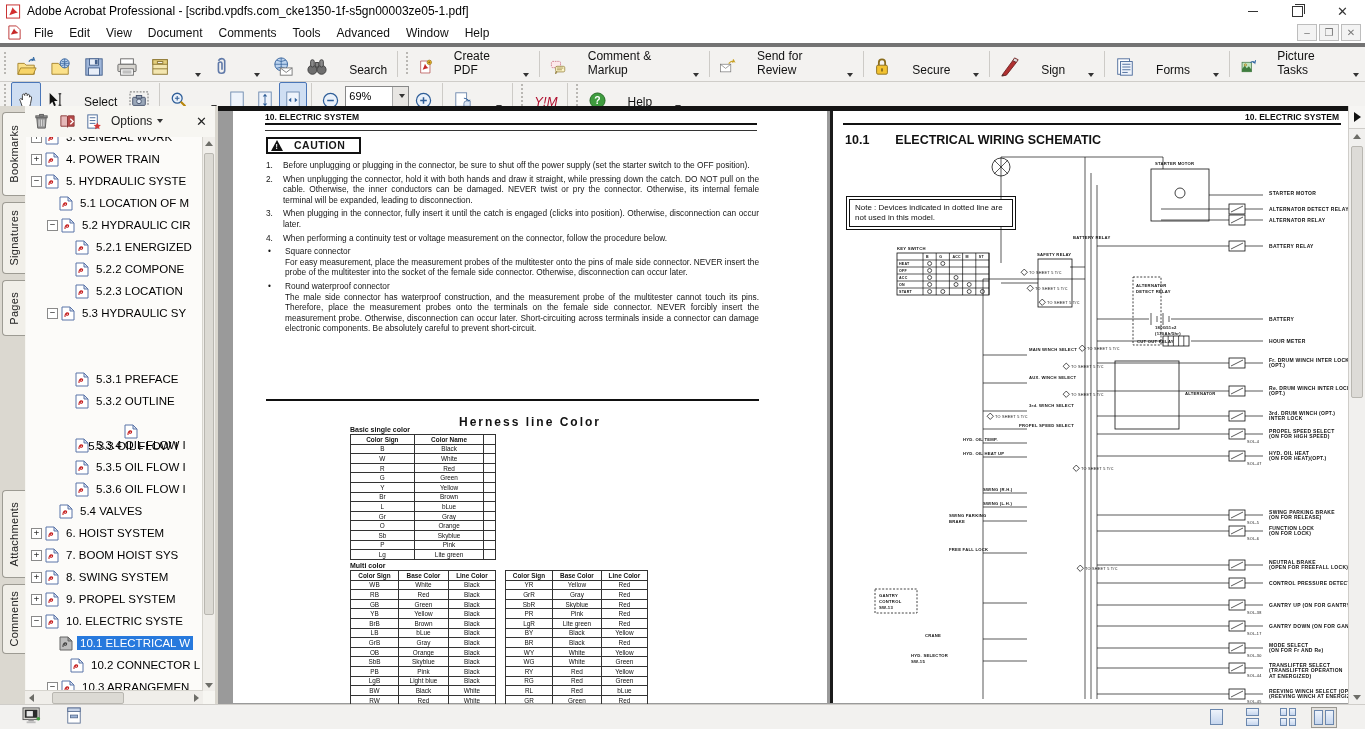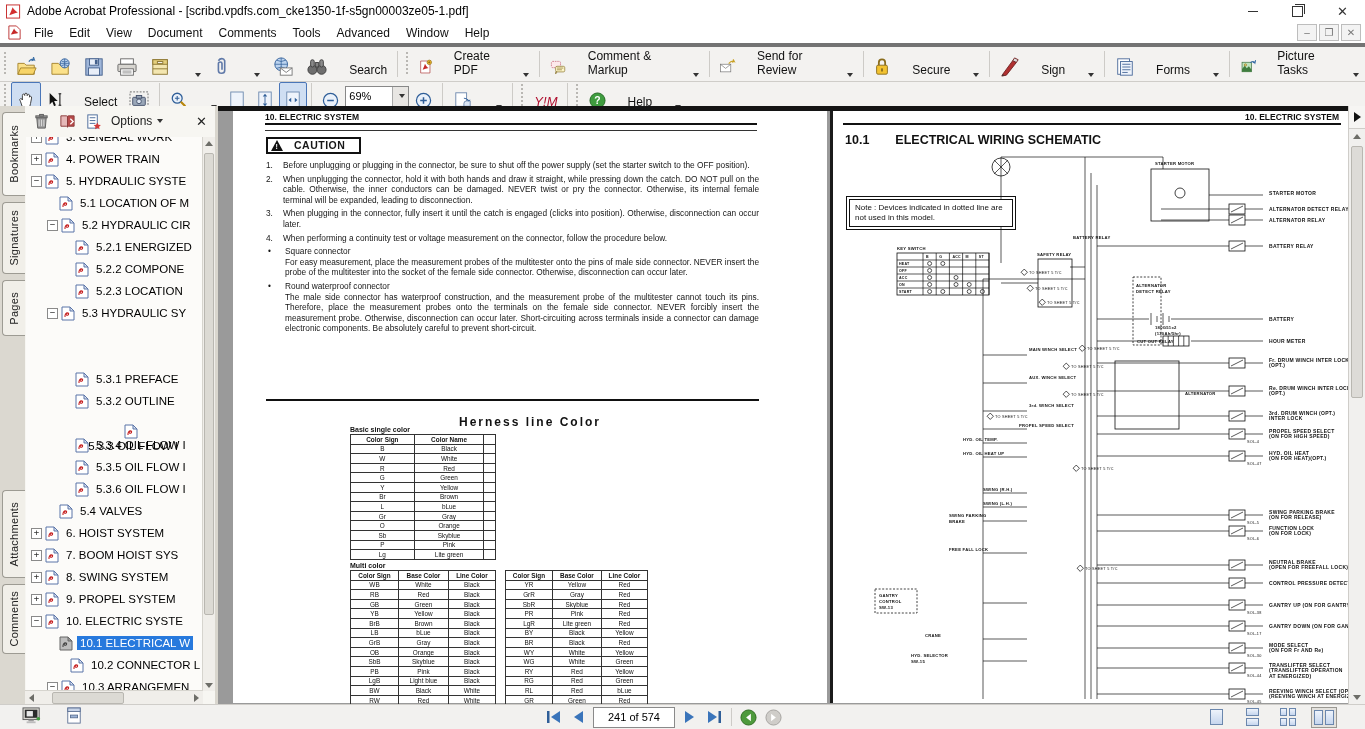--- a/index.html
+++ b/index.html
@@ -1222,46 +1222,20 @@
           <rect x="7" y="14" width="6" height="2" fill="#9a9a9a"></rect>
           <rect x="5" y="16" width="10" height="2" fill="#bdbdbd"></rect>
           <circle cx="18" cy="13" r="2" fill="#3f9c3f"></circle>
         </svg>
       <svg width="16" height="18" viewBox="0 0 18 20">
           <rect x="2" y="1" width="14" height="17" fill="#fff" stroke="#5a6f93"></rect>
           <rect x="2" y="1" width="14" height="4" fill="#c8d4e8" stroke="#5a6f93"></rect>
           <rect x="5" y="9" width="8" height="3" fill="#9db4d6" stroke="#5a6f93"></rect>
         </svg>
     </div>
-    <div class="sb-nav">
-      <svg width="18" height="16" viewBox="0 0 18 16">
-          <rect x="2" y="2" width="2.5" height="12" fill="#2f5e98"></rect>
-          <path d="M15 2 L6 8 l9 6 z" fill="#3a74ba"></path>
-        </svg>
-      <svg width="14" height="16" viewBox="0 0 14 16">
-          <path d="M12 2 L3 8 l9 6 z" fill="#3a74ba"></path>
-        </svg>
-      <input class="pagebox" value="241 of 574" style="">
-      <svg width="14" height="16" viewBox="0 0 14 16">
-          <path d="M2 2 l9 6 -9 6 z" fill="#3a74ba"></path>
-        </svg>
-      <svg width="18" height="16" viewBox="0 0 18 16">
-          <path d="M3 2 l9 6 -9 6 z" fill="#3a74ba"></path>
-          <rect x="13.5" y="2" width="2.5" height="12" fill="#2f5e98"></rect>
-        </svg>
-      <div class="sb-sep"></div>
-      <svg width="17" height="17" viewBox="0 0 18 18">
-          <circle cx="9" cy="9" r="8" fill="#4e9a3c" stroke="#2d6b20"></circle>
-          <path d="M11.5 5 L6.5 9 l5 4 z" fill="#fff"></path>
-        </svg>
-      <svg width="17" height="17" viewBox="0 0 18 18">
-          <circle cx="9" cy="9" r="8" fill="#cfcdc9" stroke="#a5a39f"></circle>
-          <path d="M6.5 5 l5 4 -5 4 z" fill="#fff"></path>
-        </svg>
-    </div>
     <div class="sb-right">
       <div class="lay-btn">
           <div class="pg" style="width:11px;height:14px;"></div>
         </div>
       <div class="lay-btn">
           <div>
             <div class="pg" style="width:11px;height:6px;margin-bottom:2px;"></div>
             <div class="pg" style="width:11px;height:6px;"></div>
           </div>
         </div>

